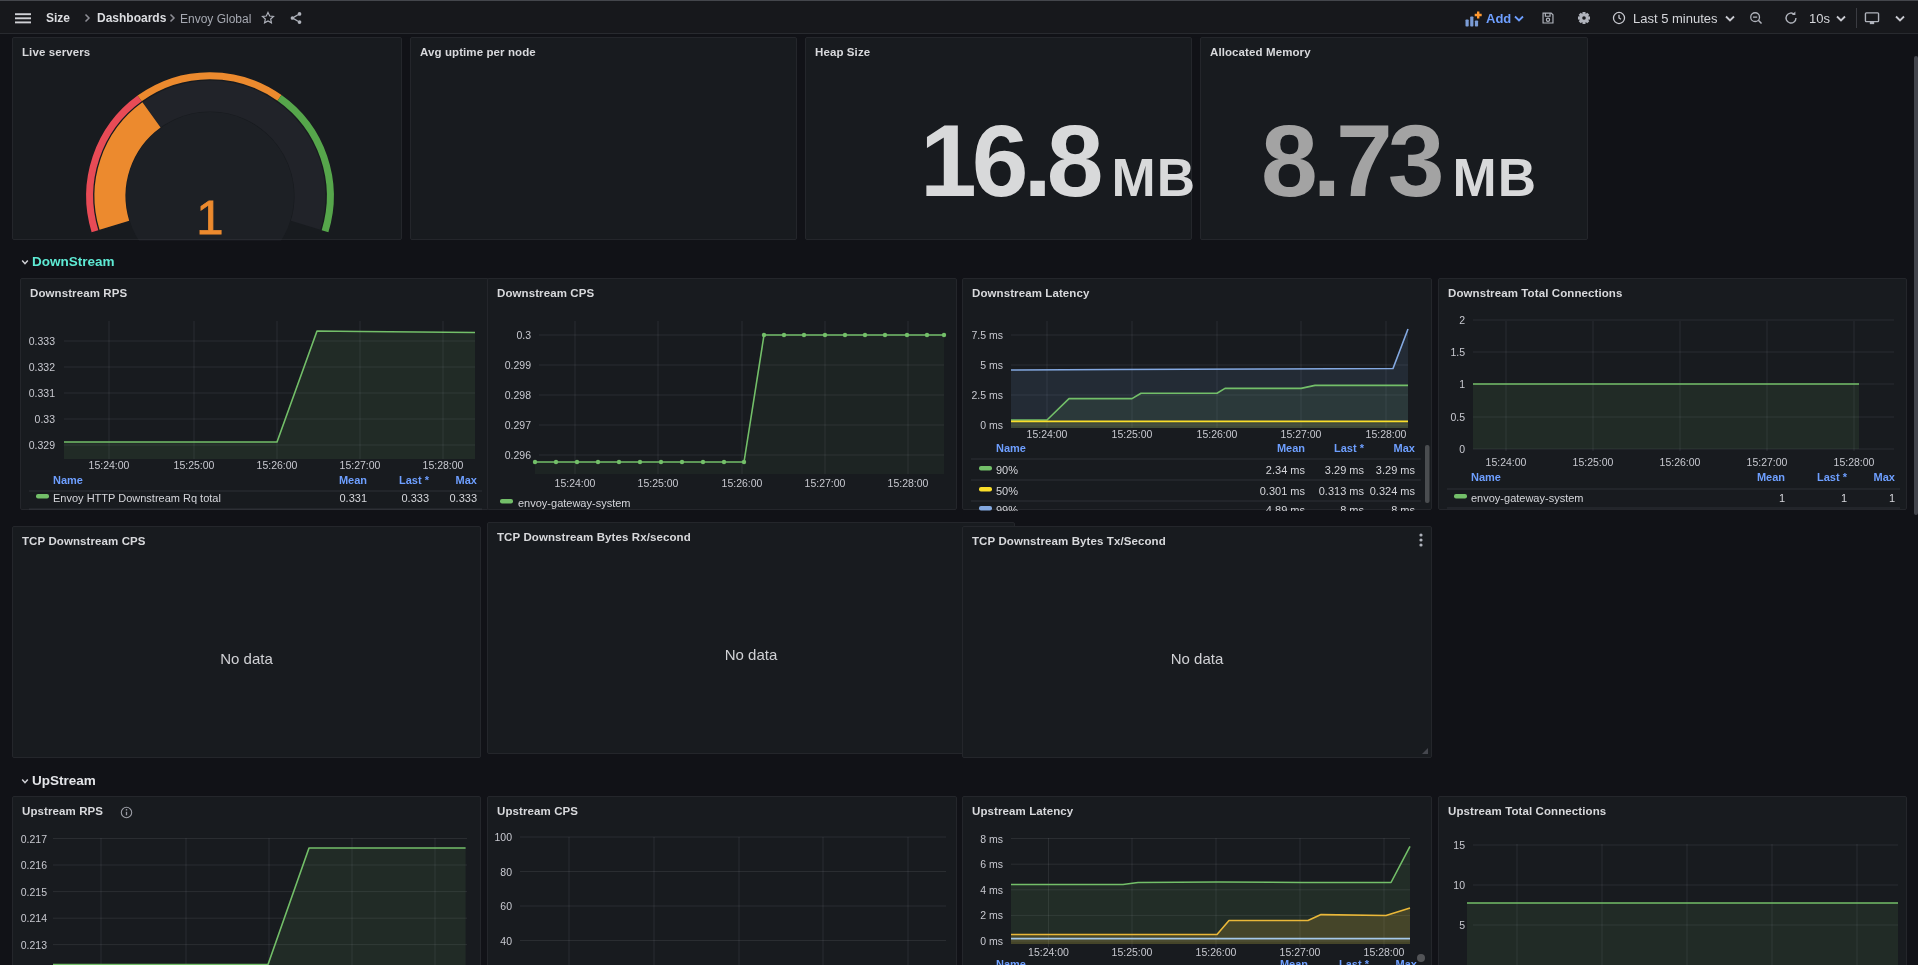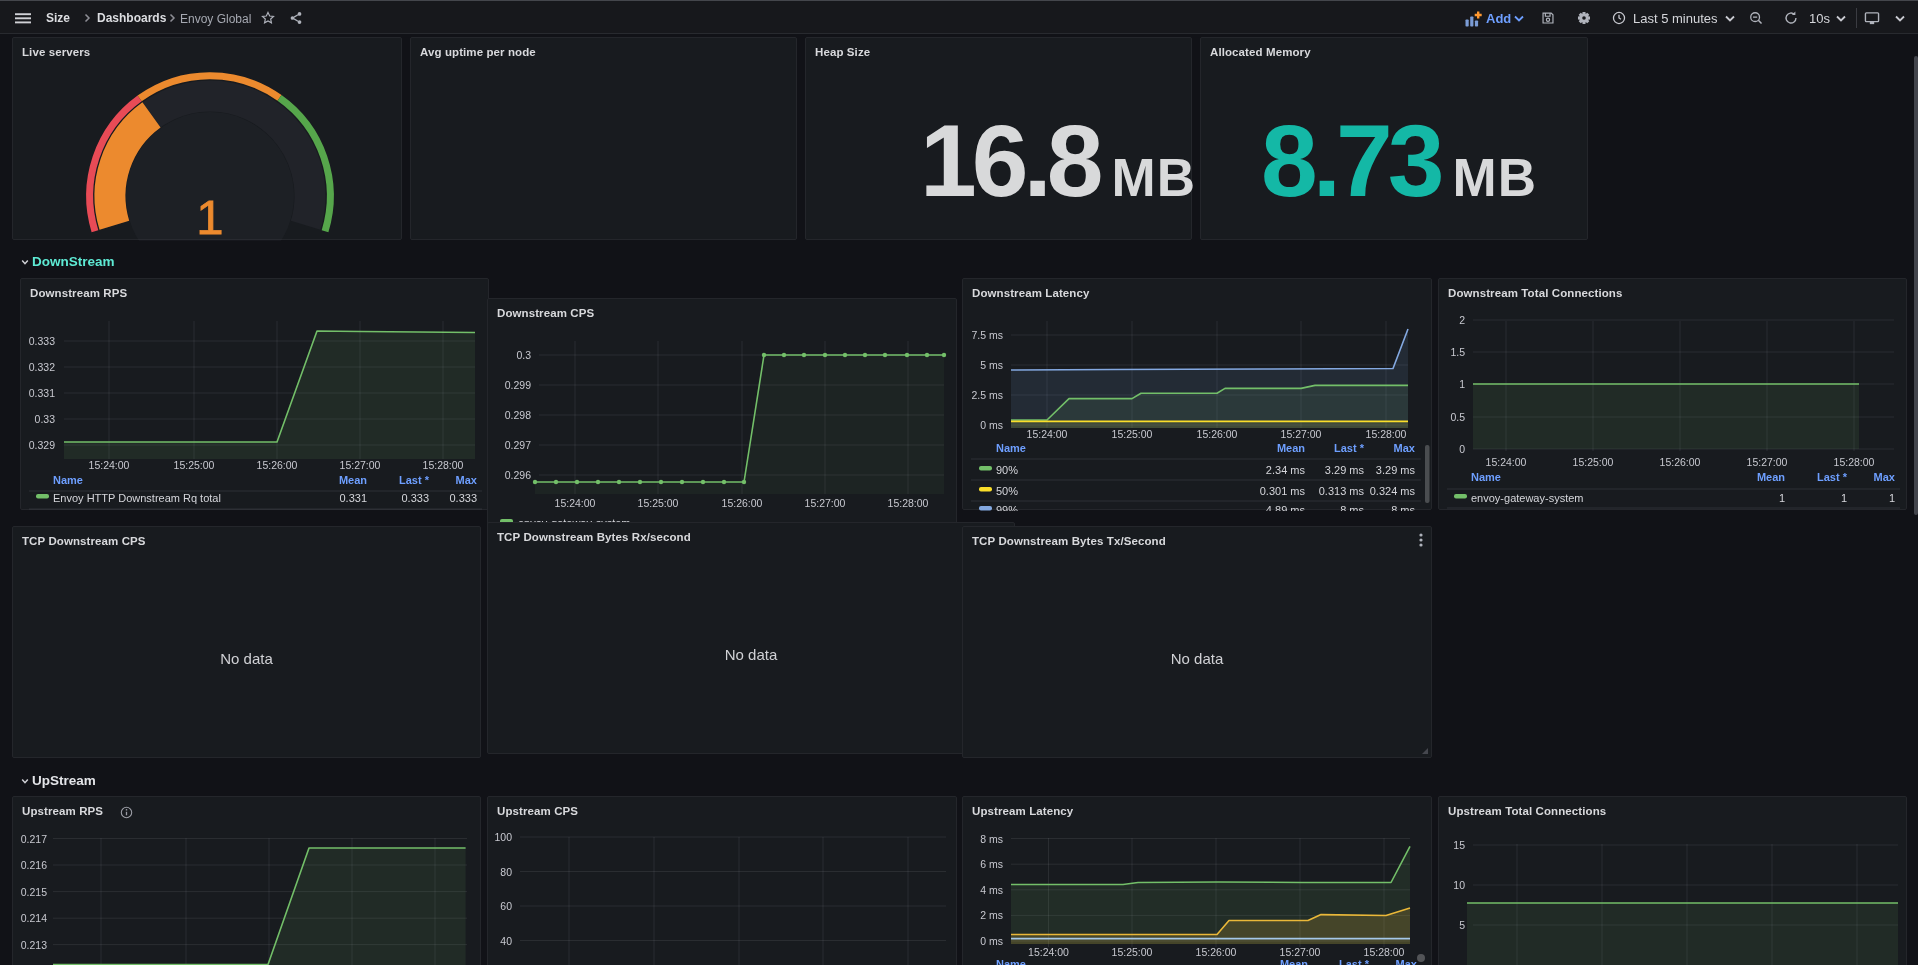--- a/index.html
+++ b/index.html
@@ -98,21 +98,21 @@
   </div>
 <div class="panel" style="left:410px;top:37px;width:387px;height:203px;">
     <div class="ptitle">Avg uptime per node</div>
   </div>
 <div class="panel" style="left:805px;top:37px;width:387px;height:203px;">
     <div class="ptitle">Heap Size</div>
     <div style="position:absolute;left:5px;top:72px;width:100%;text-align:right;line-height:1;white-space:nowrap"><span style="font-size:102px;font-weight:700;color:#d8d9da;letter-spacing:-5px">16.8</span><span style="font-size:53px;font-weight:700;color:#d8d9da;margin-left:13px;letter-spacing:1px">MB</span></div>
   </div>
 <div class="panel" style="left:1200px;top:37px;width:388px;height:203px;">
     <div class="ptitle">Allocated Memory</div>
-    <div style="position:absolute;left:5px;top:72px;width:100%;text-align:center;line-height:1;white-space:nowrap"><span style="font-size:102px;font-weight:700;color:#14b8a6;letter-spacing:-5px">8.73</span><span style="font-size:53px;font-weight:700;color:#d8d9da;margin-left:13px;letter-spacing:1px">MB</span></div>
+    <div style="position:absolute;left:5px;top:72px;width:100%;text-align:center;line-height:1;white-space:nowrap"><span style="font-size:102px;font-weight:700;color:#a3a3a3;letter-spacing:-5px">8.73</span><span style="font-size:53px;font-weight:700;color:#d8d9da;margin-left:13px;letter-spacing:1px">MB</span></div>
   </div>
 <svg style="position:absolute;left:21px;top:259px" width="8" height="7" viewBox="0 0 8 7">
     <path d="M1.2 1.5l2.8 3.2 2.8-3.2" fill="none" stroke="#d0d1d6" stroke-width="1.5"></path>
   </svg>
 <div style="position:absolute;left:32px;top:254px;font-size:13.5px;font-weight:700;color:#5eead4">DownStream</div>
 <div class="panel" style="left:20px;top:278px;width:469px;height:232px;">
     <div class="ptitle">Downstream RPS</div>
     <svg class="chart" width="469" height="232" viewBox="0 0 469 232">
       <line x1="43" y1="62" x2="454" y2="62" stroke="rgba(204,204,220,0.10)" stroke-width="1"></line>
       <line x1="43" y1="88" x2="454" y2="88" stroke="rgba(204,204,220,0.10)" stroke-width="1"></line>
@@ -142,21 +142,21 @@
       <text x="456" y="205" font-family="Liberation Sans, sans-serif" font-size="11" fill="#6e9fff" text-anchor="end" font-weight="700">Max</text>
       <line x1="8" y1="212" x2="461" y2="212" stroke="rgba(204,204,220,0.12)" stroke-width="1"></line>
       <rect x="15" y="215" width="13" height="4.5" rx="2" fill="#73bf69"></rect>
       <text x="32" y="223" font-family="Liberation Sans, sans-serif" font-size="11" fill="#d5d6db" text-anchor="start" font-weight="400">Envoy HTTP Downstream Rq total</text>
       <text x="346" y="223" font-family="Liberation Sans, sans-serif" font-size="11" fill="#d5d6db" text-anchor="end" font-weight="400">0.331</text>
       <text x="408" y="223" font-family="Liberation Sans, sans-serif" font-size="11" fill="#d5d6db" text-anchor="end" font-weight="400">0.333</text>
       <text x="456" y="223" font-family="Liberation Sans, sans-serif" font-size="11" fill="#d5d6db" text-anchor="end" font-weight="400">0.333</text>
       <line x1="8" y1="230" x2="461" y2="230" stroke="rgba(204,204,220,0.12)" stroke-width="1"></line>
     </svg>
   </div>
-<div class="panel" style="left:487px;top:278px;width:470px;height:232px;margin-top:20px;">
+<div class="panel" style="left:487px;top:278px;width:470px;height:232px;">
     <div class="ptitle">Downstream CPS</div>
     <svg class="chart" width="470" height="232" viewBox="0 0 470 232">
       <line x1="51" y1="56" x2="456" y2="56" stroke="rgba(204,204,220,0.10)" stroke-width="1"></line>
       <line x1="51" y1="86" x2="456" y2="86" stroke="rgba(204,204,220,0.10)" stroke-width="1"></line>
       <line x1="51" y1="116" x2="456" y2="116" stroke="rgba(204,204,220,0.10)" stroke-width="1"></line>
       <line x1="51" y1="146" x2="456" y2="146" stroke="rgba(204,204,220,0.10)" stroke-width="1"></line>
       <line x1="51" y1="176" x2="456" y2="176" stroke="rgba(204,204,220,0.10)" stroke-width="1"></line>
       <line x1="87" y1="42" x2="87" y2="195" stroke="rgba(204,204,220,0.10)" stroke-width="1"></line>
       <line x1="170" y1="42" x2="170" y2="195" stroke="rgba(204,204,220,0.10)" stroke-width="1"></line>
       <line x1="254" y1="42" x2="254" y2="195" stroke="rgba(204,204,220,0.10)" stroke-width="1"></line>

